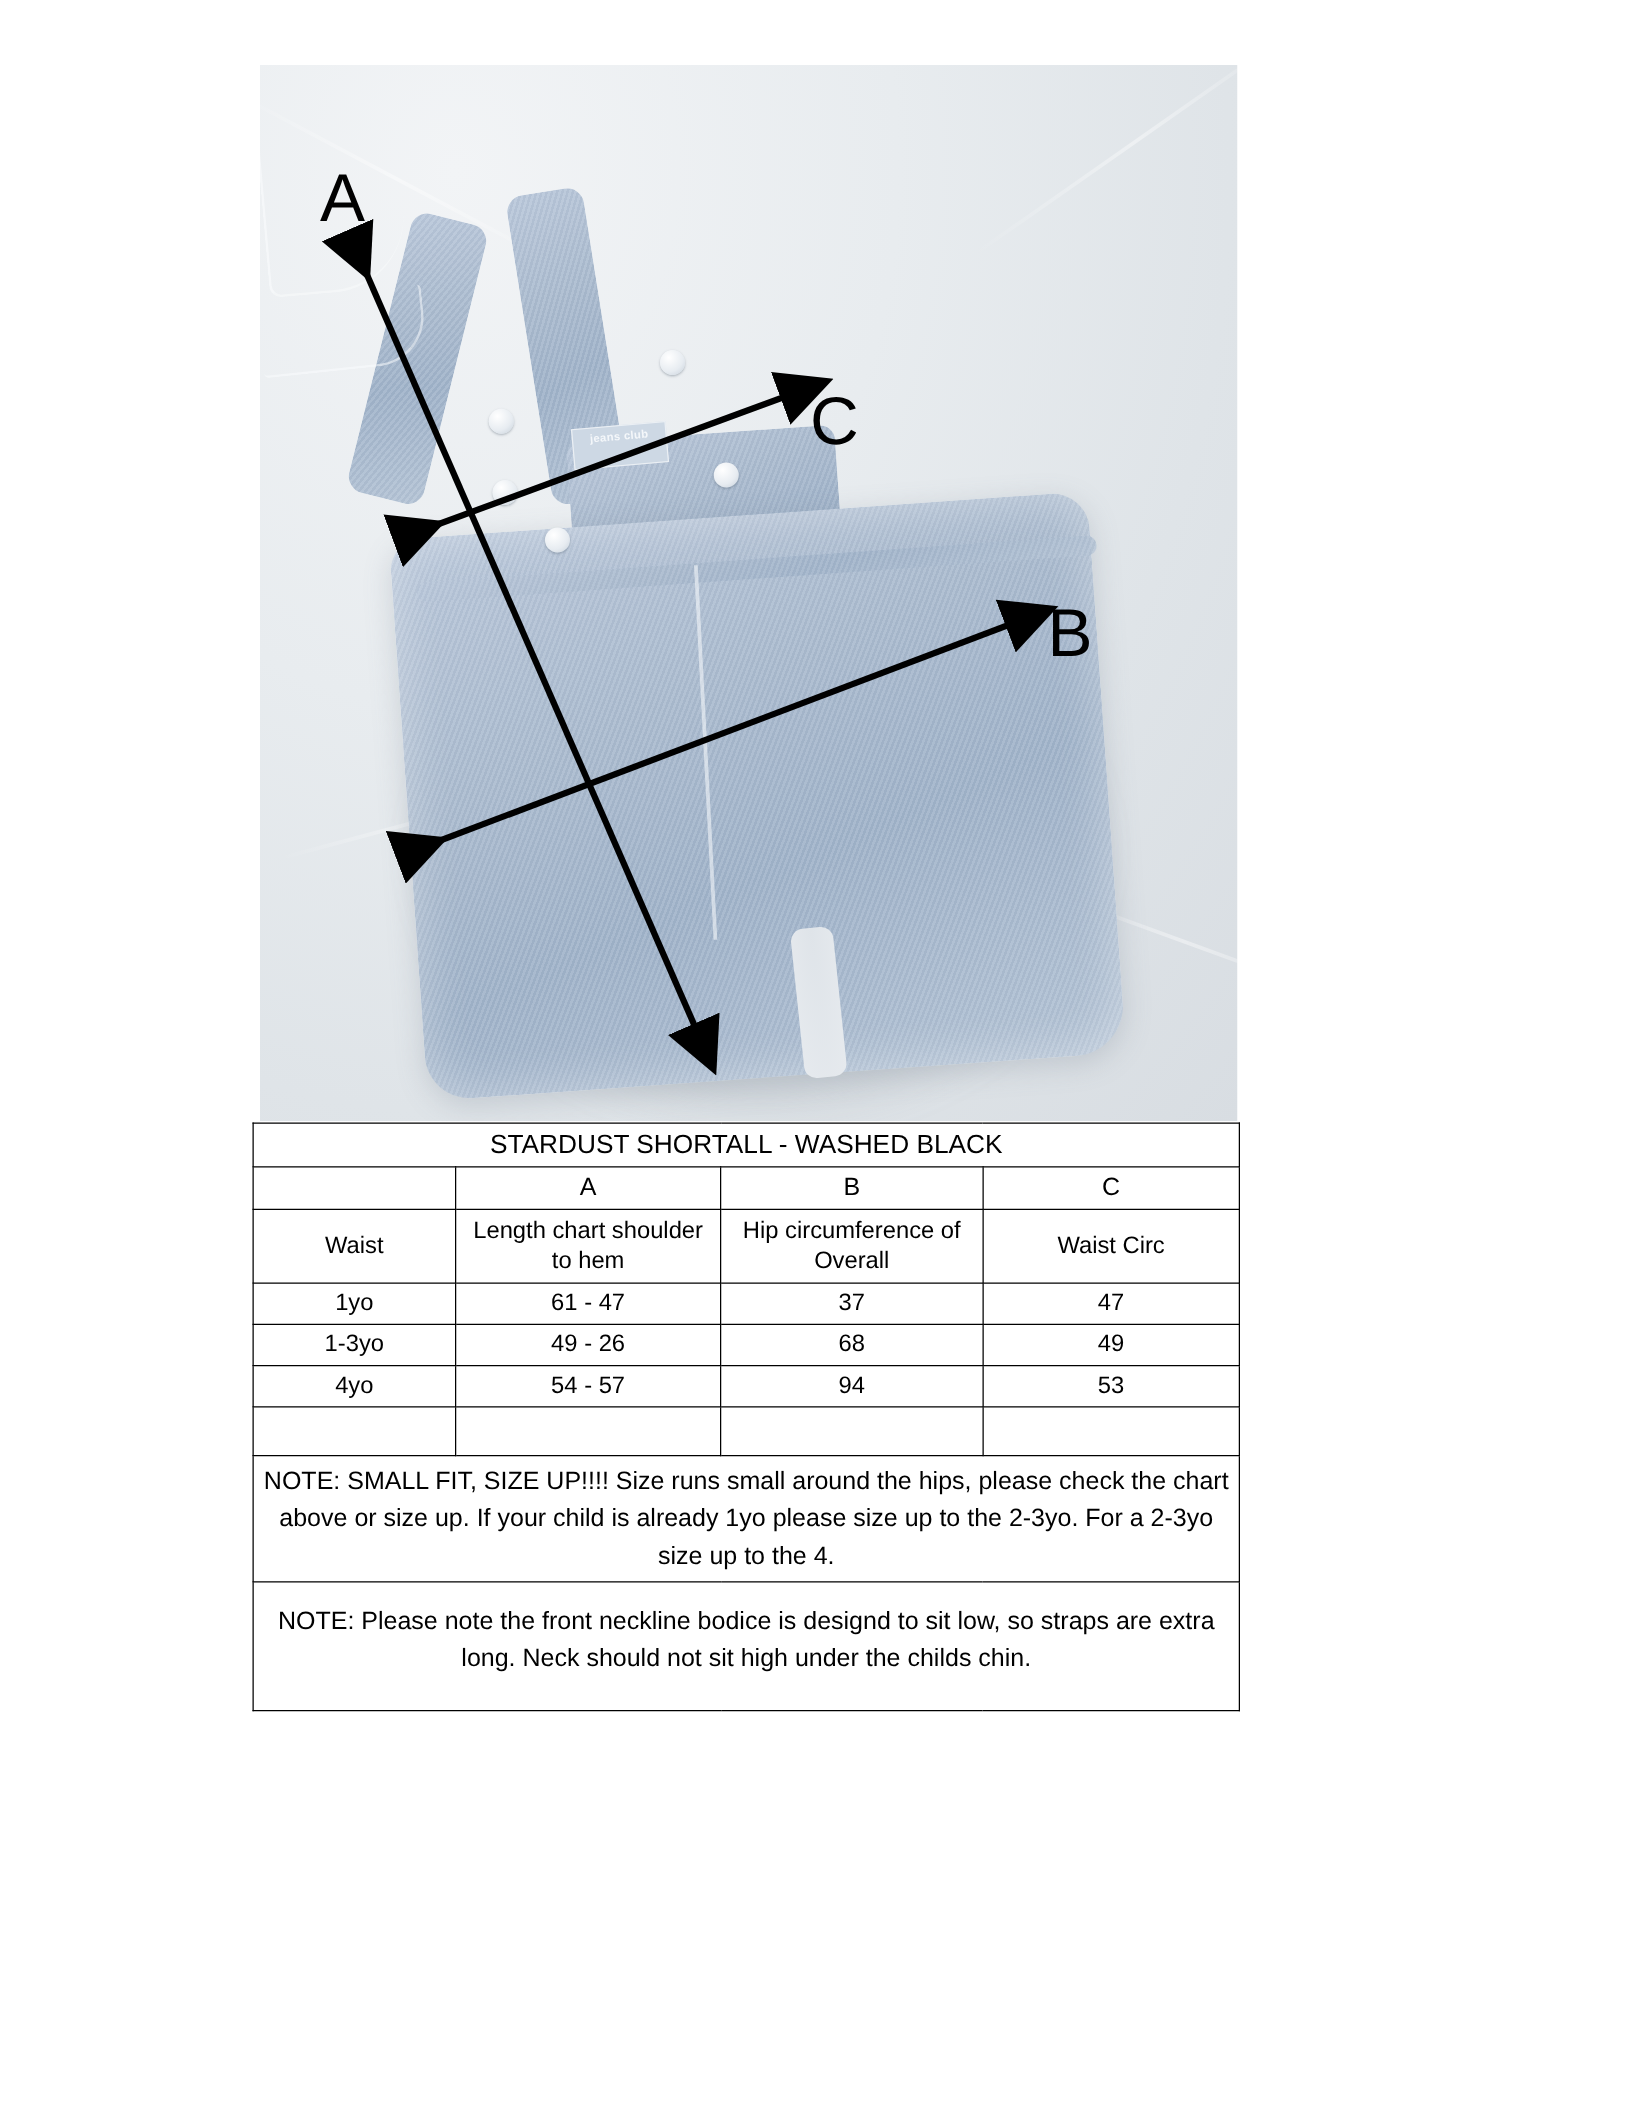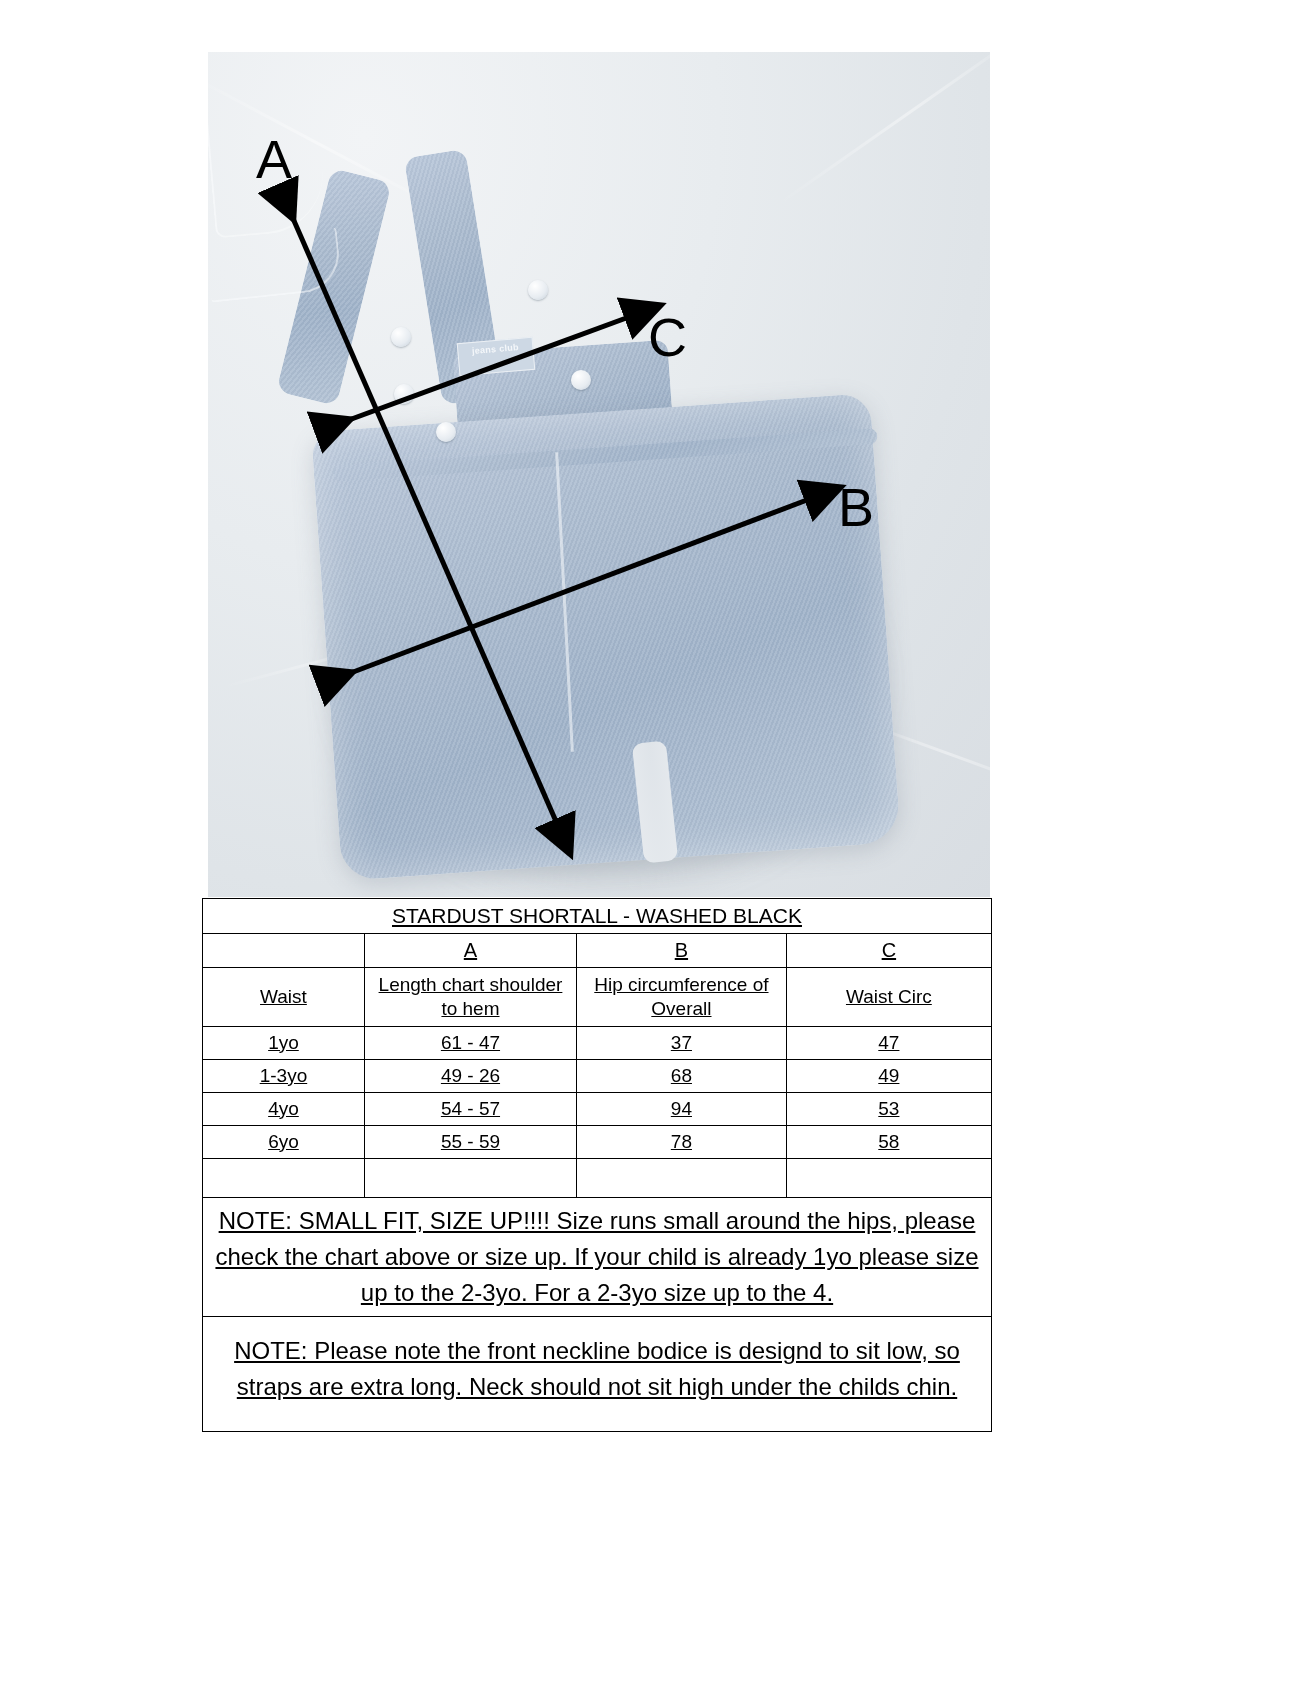--- a/index.html
+++ b/index.html
@@ -161,36 +161,35 @@
     top: 898px;
     width: 790px;
     border-collapse: collapse;
     font-size: 19px;
   }
   table.chart td {
     border: 1.5px solid #000;
     padding: 5px 8px;
     text-align: center;
     vertical-align: middle;
-    text-decoration: underline;
   }
   .title-cell {
     font-size: 21px;
     padding: 16px 8px 18px 8px;
   }
   .hdr-letter { font-size: 20px; padding: 7px 8px; }
   .hdr-desc { font-size: 19px; line-height: 1.25; padding: 10px 6px; }
   .col-size { width: 160px; }
   .col-a { width: 214px; }
   .col-b { width: 204px; }
   .col-c { width: 210px; }
   .blank-row td { height: 28px; }
   .note-cell {
     text-align: left;
-    font-size: 24px;
+    font-size: 20px;
     line-height: 1.5;
     padding: 14px 10px 16px 10px;
   }
   .note-cell.second { padding-top: 16px; padding-bottom: 26px; }
 </style>
 </head>
 <body>
 
 <div class="photo-wrap">
   <div class="photo-bg"></div>
@@ -267,26 +266,20 @@
       <td>49 - 26</td>
       <td>68</td>
       <td>49</td>
     </tr>
     <tr>
       <td>4yo</td>
       <td>54 - 57</td>
       <td>94</td>
       <td>53</td>
     </tr>
-    <tr>
-      <td>6yo</td>
-      <td>55 - 59</td>
-      <td>78</td>
-      <td>58</td>
-    </tr>
     <tr class="blank-row">
       <td></td>
       <td></td>
       <td></td>
       <td></td>
     </tr>
 
     <tr>
       <td class="note-cell" colspan="4">NOTE: SMALL FIT, SIZE UP!!!! Size runs small around the hips, please check the chart above or size up.  If your child is already 1yo please size up to the 2-3yo.  For a 2-3yo size up to the 4.</td>
     </tr>

